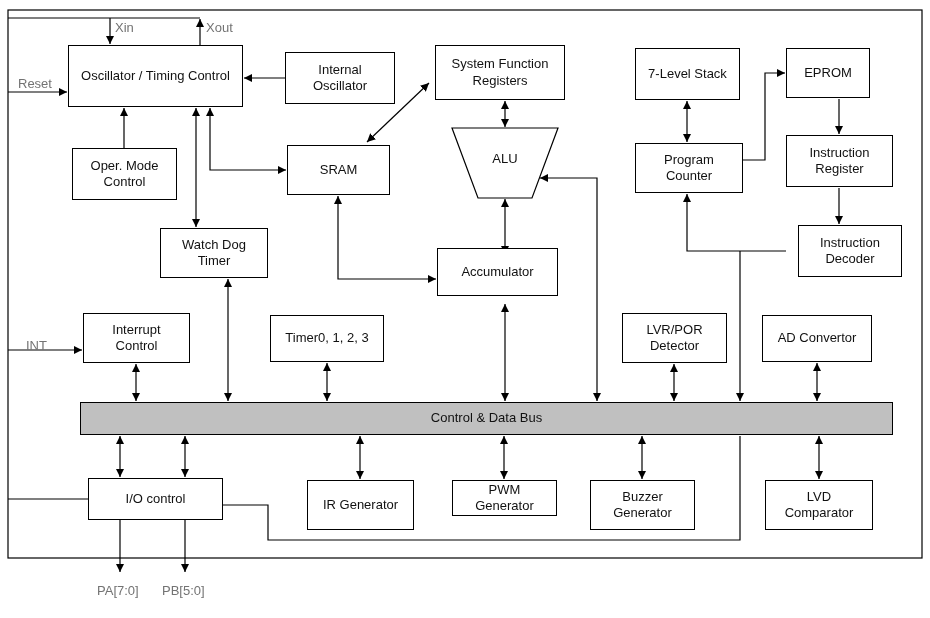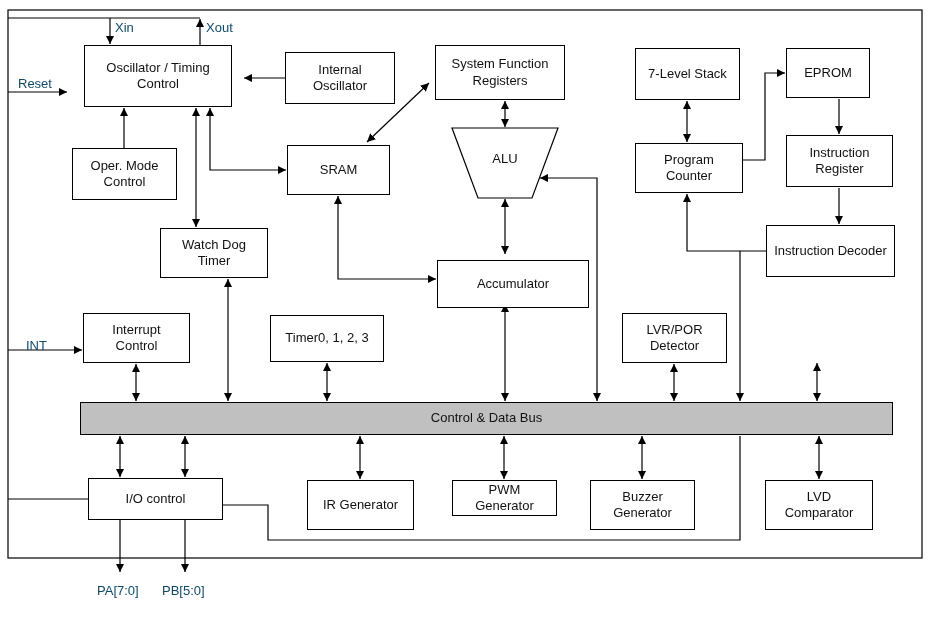--- a/index.html
+++ b/index.html
@@ -15,21 +15,21 @@
     border:1px solid #000; background:#ffffff;
     display:flex; align-items:center; justify-content:center;
     text-align:center; font-size:13px; color:#111; line-height:1.25;
     padding:2px 6px;
   }
   .bus { background:#c0c0c0; }
   .alu-label {
     position:absolute; z-index:2; display:flex; align-items:center; justify-content:center;
     font-size:13px; color:#111; background:transparent;
   }
-  .pin-label { position:absolute; z-index:3; font-size:13px; color:#0c4a6e; white-space:nowrap; }
+  .pin-label { position:absolute; z-index:3; font-size:13px; color:#737373; white-space:nowrap; }
 </style>
 </head>
 <body>
 
 <div class="stage">
 
   <svg class="wires" width="930" height="618" viewBox="0 0 930 618">
     <defs>
       <marker id="ah" viewBox="0 0 10 10" refX="10" refY="5" markerWidth="7" markerHeight="7" orient="auto-start-reverse">
         <path d="M0,0 L10,5 L0,10 z" style="fill:#000;stroke:none"></path>
@@ -78,21 +78,21 @@
     <path d="M504,436 V479" marker-start="url(#ah)" marker-end="url(#ah)"></path>
     <path d="M642,436 V479" marker-start="url(#ah)" marker-end="url(#ah)"></path>
     <path d="M819,436 V479" marker-start="url(#ah)" marker-end="url(#ah)"></path>
 
     <path d="M120,520 V572" marker-end="url(#ah)"></path>
     <path d="M185,520 V572" marker-end="url(#ah)"></path>
     <path d="M8,499 H88"></path>
     <path d="M223,505 H268 V540 H740 V436"></path>
   </svg>
 
-  <div class="block" style="left:84px;top:45px;width:148px;height:62px">Oscillator / Timing Control</div>
+  <div class="block" style="left:68px;top:45px;width:175px;height:62px">Oscillator / Timing Control</div>
 
   <div class="block" style="left:285px;top:52px;width:110px;height:52px">Internal Oscillator</div>
 
   <div class="block" style="left:435px;top:45px;width:130px;height:55px">System Function Registers</div>
 
   <div class="block" style="left:635px;top:48px;width:105px;height:52px">7-Level Stack</div>
 
   <div class="block" style="left:786px;top:48px;width:84px;height:50px">EPROM</div>
 
   <div class="block" style="left:72px;top:148px;width:105px;height:52px">Oper. Mode Control</div>
@@ -100,30 +100,31 @@
   <div class="block" style="left:287px;top:145px;width:103px;height:50px">SRAM</div>
 
   <div class="alu-label" style="left:455px;top:128px;width:100px;height:60px">ALU</div>
 
   <div class="block" style="left:635px;top:143px;width:108px;height:50px">Program Counter</div>
 
   <div class="block" style="left:786px;top:135px;width:107px;height:52px">Instruction Register</div>
 
   <div class="block" style="left:160px;top:228px;width:108px;height:50px">Watch Dog Timer</div>
 
-  <div class="block" style="left:437px;top:260px;width:152px;height:48px">Accumulator</div>
+  <div class="block" style="left:437px;top:248px;width:121px;height:48px">Accumulator</div>
 
-  <div class="block" style="left:766px;top:225px;width:129px;height:52px">Instruction Decoder</div>
+  <div class="block" style="left:798px;top:225px;width:104px;height:52px">Instruction Decoder</div>
 
   <div class="block" style="left:83px;top:313px;width:107px;height:50px">Interrupt Control</div>
 
   <div class="block" style="left:270px;top:315px;width:114px;height:47px">Timer0, 1, 2, 3</div>
 
   <div class="block" style="left:622px;top:313px;width:105px;height:50px">LVR/POR Detector</div>
 
+  <div class="block" style="left:762px;top:315px;width:110px;height:47px">AD Convertor</div>
 
   <div class="block bus" style="left:80px;top:402px;width:813px;height:33px">Control &amp; Data Bus</div>
 
   <div class="block" style="left:88px;top:478px;width:135px;height:42px">I/O control</div>
 
   <div class="block" style="left:307px;top:480px;width:107px;height:50px">IR Generator</div>
 
   <div class="block" style="left:452px;top:480px;width:105px;height:36px">PWM Generator</div>
 
   <div class="block" style="left:590px;top:480px;width:105px;height:50px">Buzzer Generator</div>

